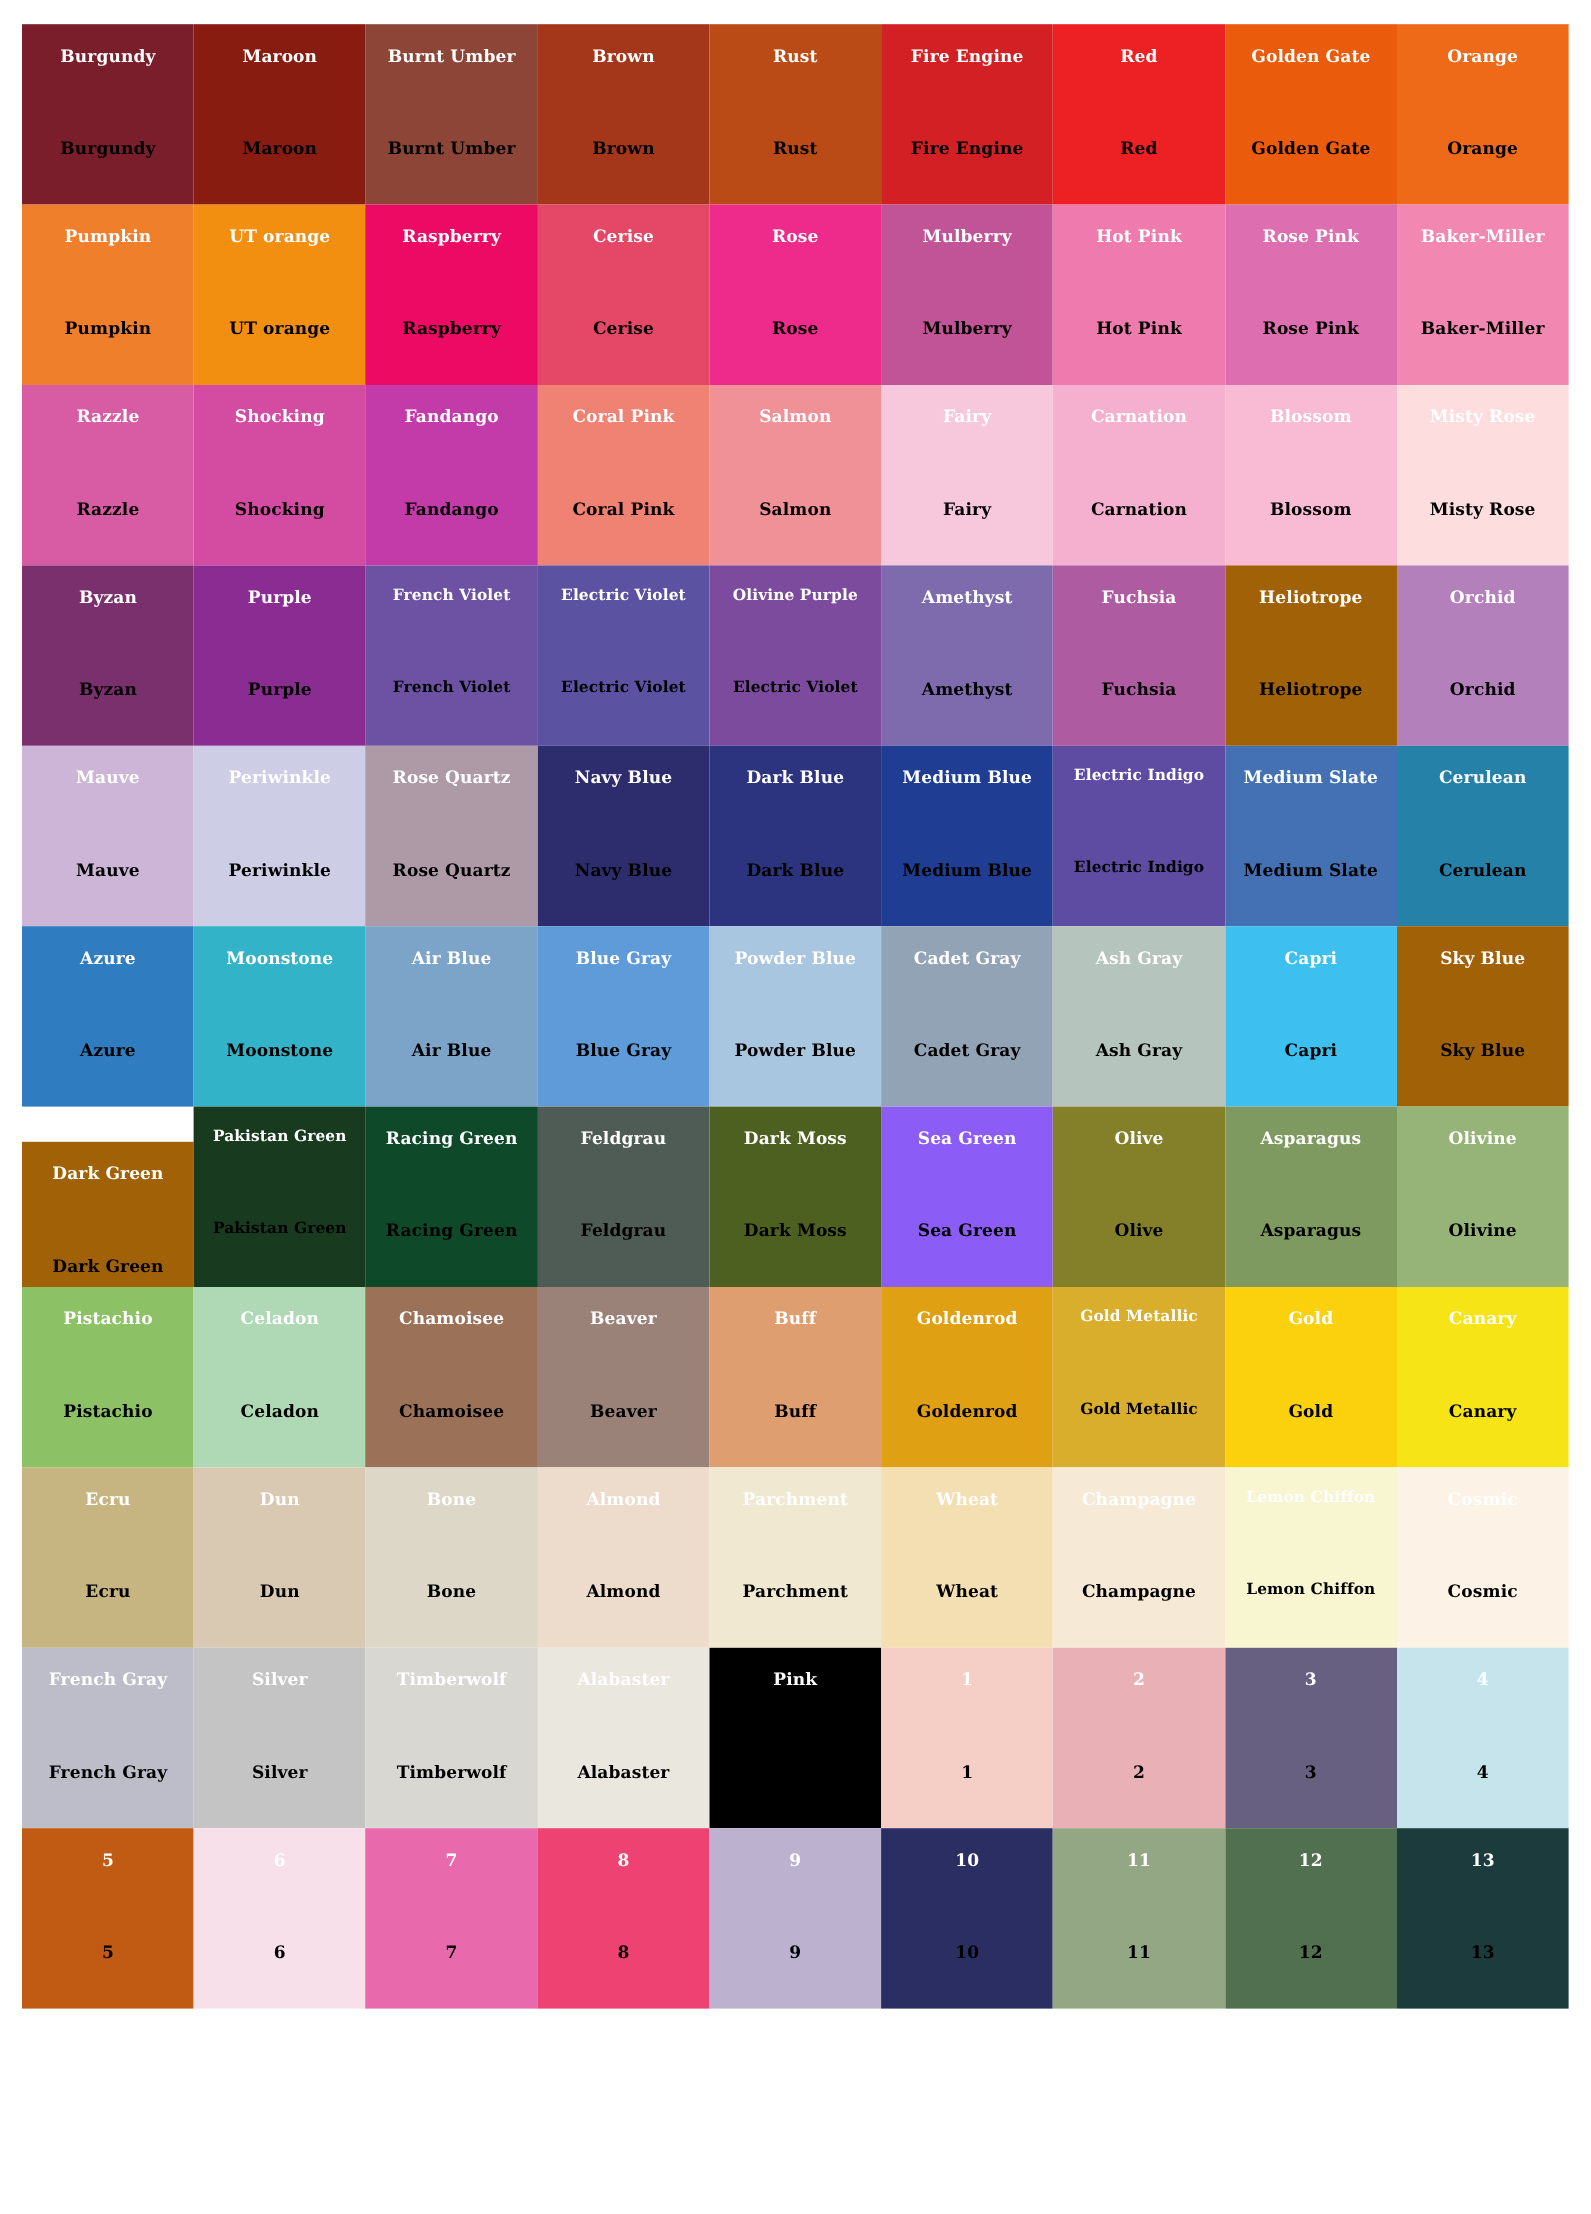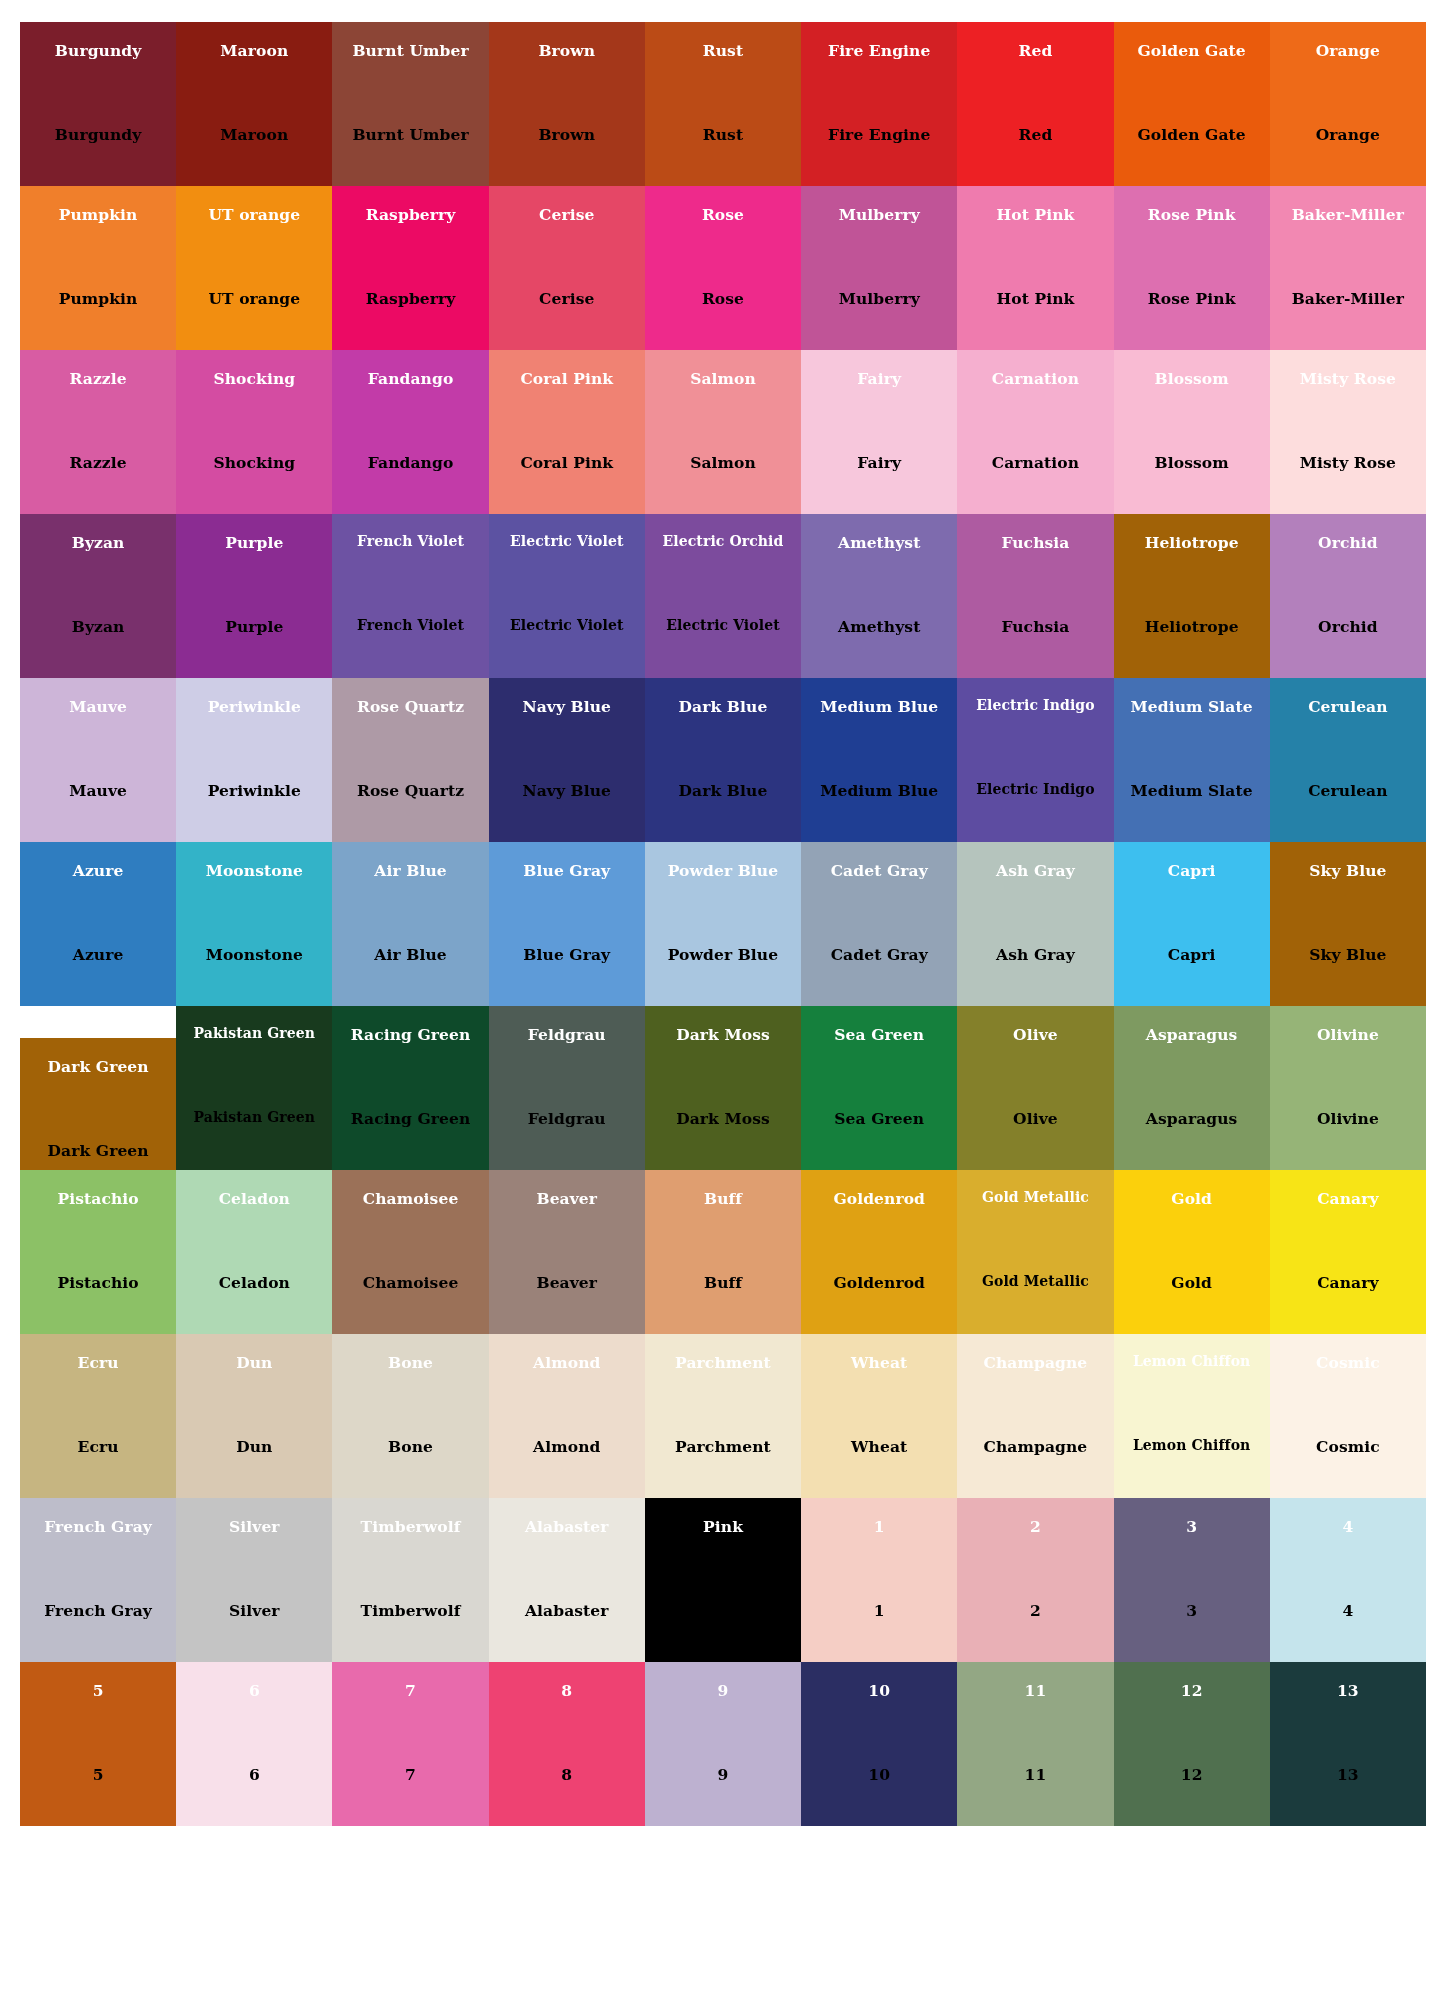--- a/index.html
+++ b/index.html
@@ -178,21 +178,21 @@
     </div>
     <div class="swatch narrow" style="background: rgb(109, 82, 163);">
       <div class="label-top">French Violet</div>
       <div class="label-bottom">French Violet</div>
     </div>
     <div class="swatch narrow" style="background: rgb(92, 82, 162);">
       <div class="label-top">Electric Violet</div>
       <div class="label-bottom">Electric Violet</div>
     </div>
     <div class="swatch narrow" style="background: rgb(124, 75, 157);">
-      <div class="label-top">Electric Orchid</div>
+      <div class="label-top">Olivine Purple</div>
       <div class="label-bottom">Electric Violet</div>
     </div>
     <div class="swatch" style="background: rgb(126, 107, 174);">
       <div class="label-top">Amethyst</div>
       <div class="label-bottom">Amethyst</div>
     </div>
     <div class="swatch" style="background: rgb(174, 91, 161);">
       <div class="label-top">Fuchsia</div>
       <div class="label-bottom">Fuchsia</div>
     </div>
@@ -289,21 +289,21 @@
       <div class="label-bottom">Racing Green</div>
     </div>
     <div class="swatch" style="background: rgb(78, 92, 85);">
       <div class="label-top">Feldgrau</div>
       <div class="label-bottom">Feldgrau</div>
     </div>
     <div class="swatch" style="background: rgb(78, 96, 31);">
       <div class="label-top">Dark Moss</div>
       <div class="label-bottom">Dark Moss</div>
     </div>
-    <div class="swatch" style="background: #15803d;">
+    <div class="swatch" style="background: #8b5cf6;">
       <div class="label-top">Sea Green</div>
       <div class="label-bottom">Sea Green</div>
     </div>
     <div class="swatch" style="background: rgb(132, 128, 42);">
       <div class="label-top">Olive</div>
       <div class="label-bottom">Olive</div>
     </div>
     <div class="swatch" style="background: rgb(126, 154, 97);">
       <div class="label-top">Asparagus</div>
       <div class="label-bottom">Asparagus</div>

